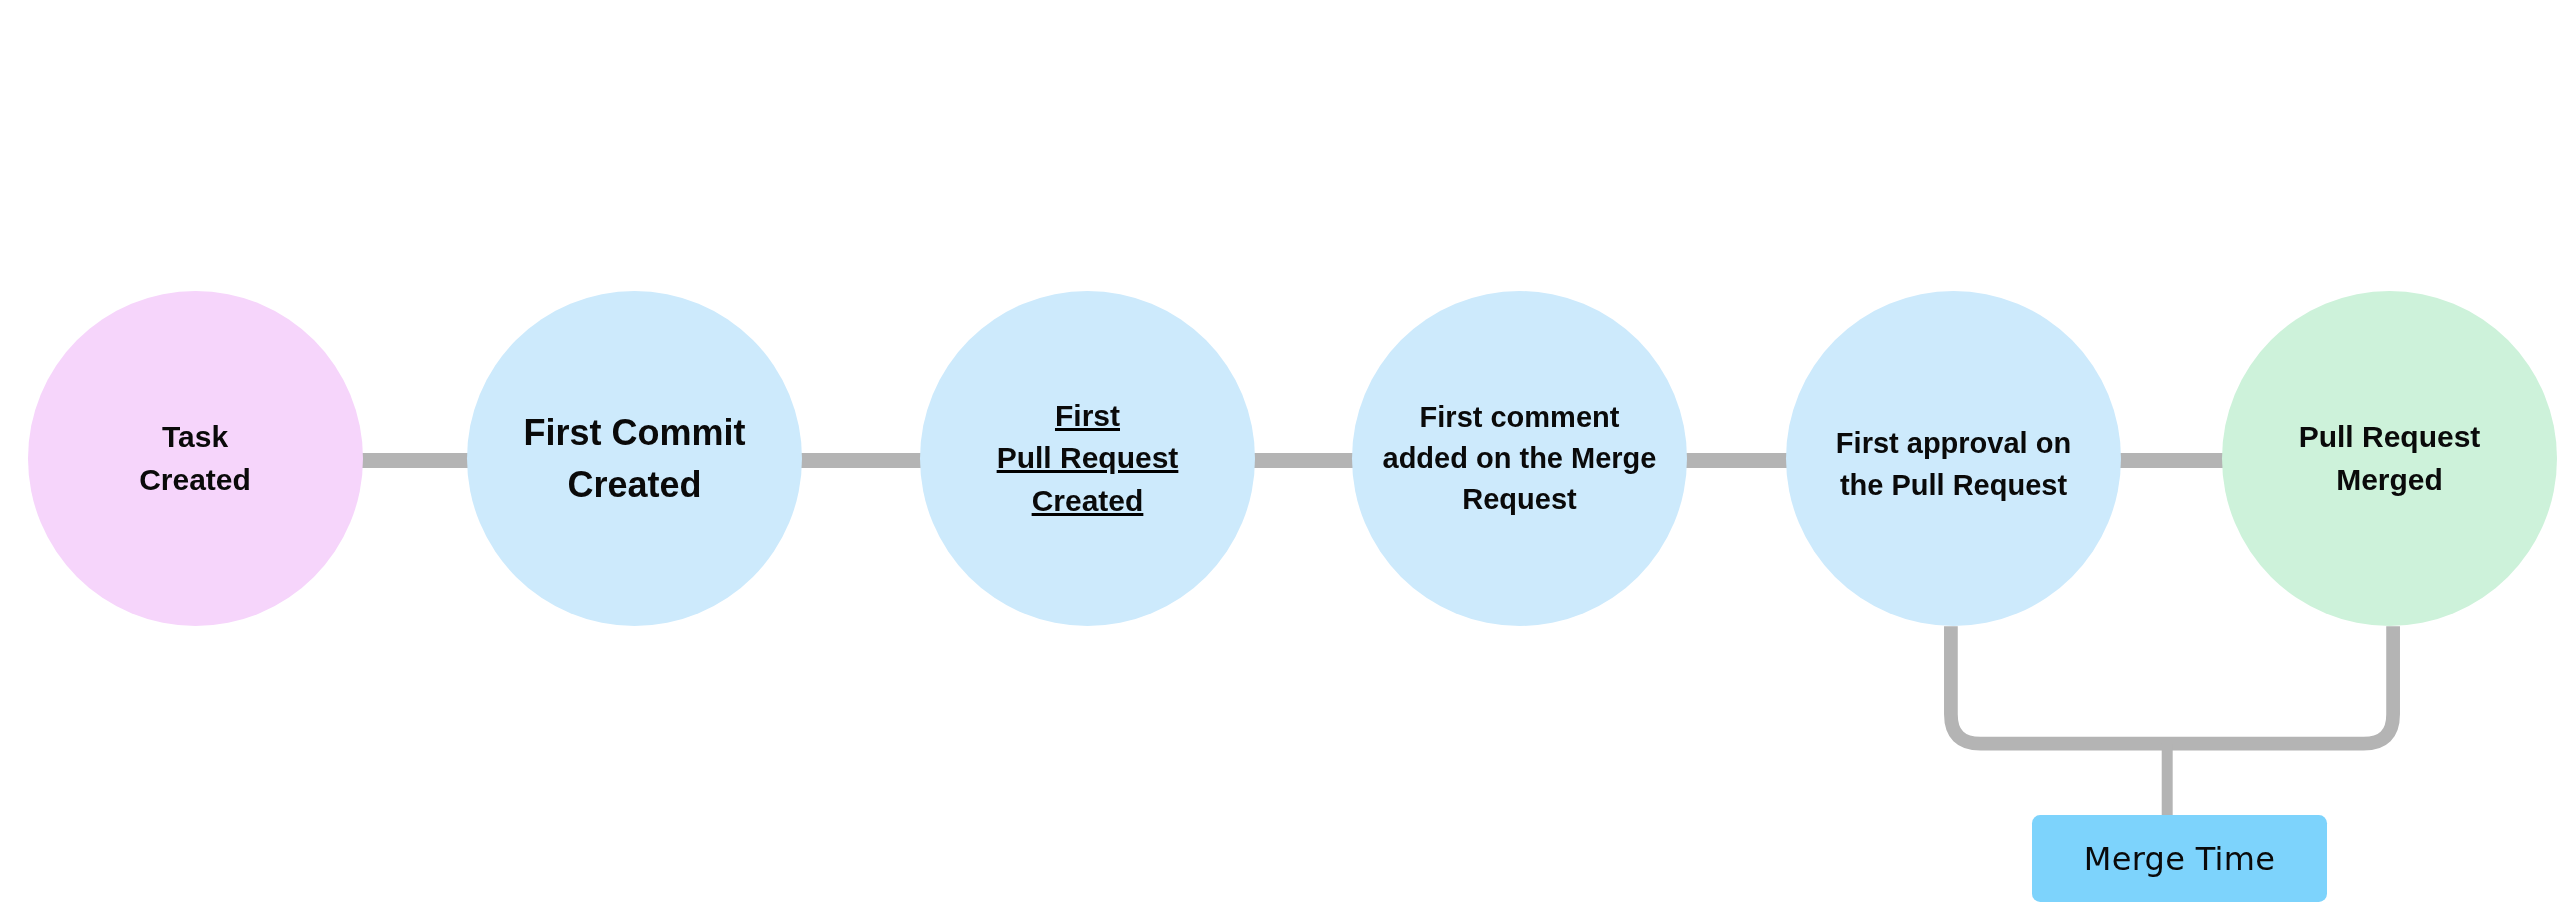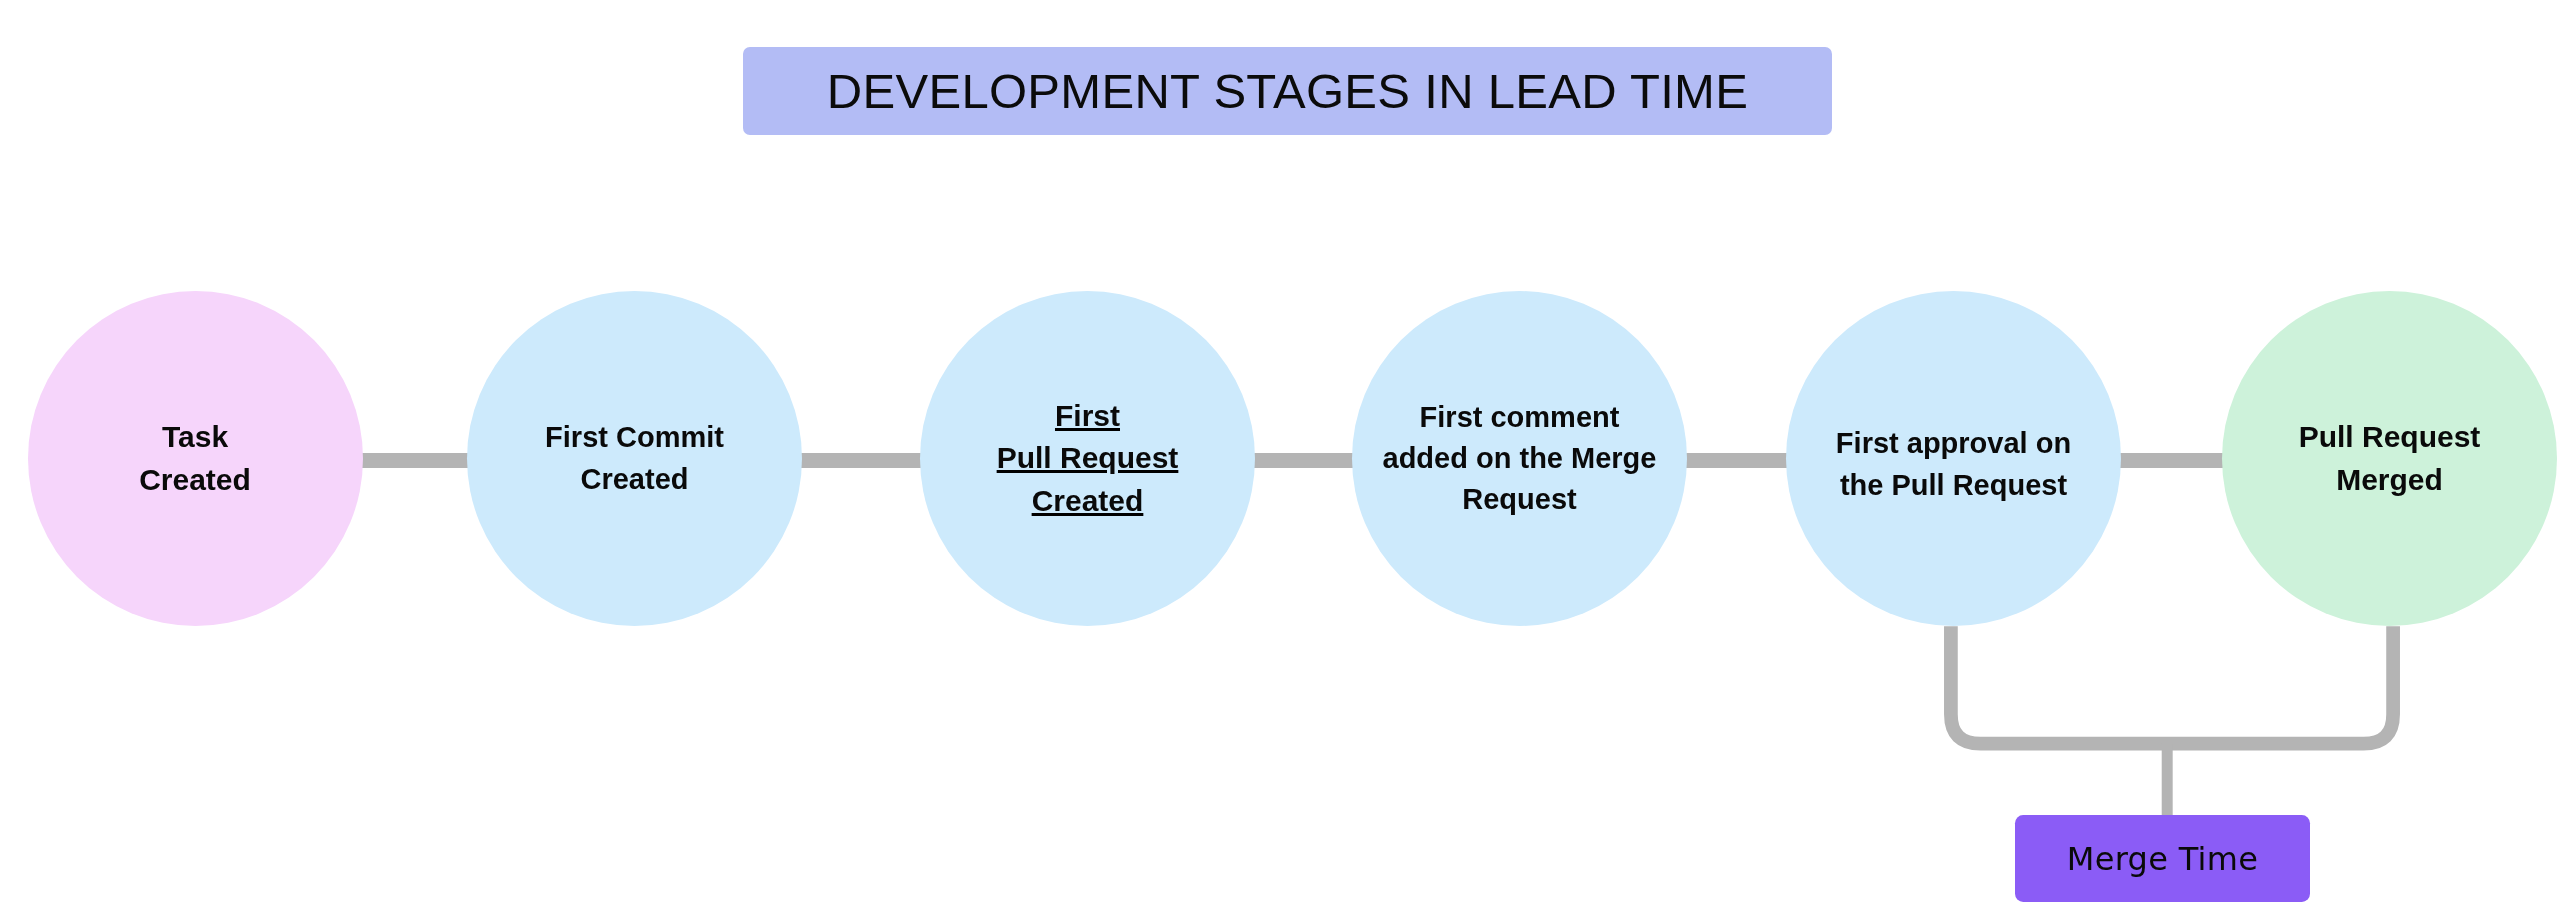--- a/index.html
+++ b/index.html
@@ -128,39 +128,36 @@
     color: #0a0a0a;
     white-space: nowrap;
     letter-spacing: 0.3px;
   }
 </style>
 </head>
 <body>
 
 <div id="canvas">
 
-  <div class="title-banner" style="background: rgb(179, 188, 245);">
-    <span class="title-text">DEVELOPMENT STAGES IN LEAD TIME</span>
-  </div>
 
   <div class="stage-row">
 
     <div class="connector conn-0" style="background: rgb(180, 180, 180);"></div>
     <div class="connector conn-1" style="background: rgb(180, 180, 180);"></div>
     <div class="connector conn-2" style="background: rgb(180, 180, 180);"></div>
     <div class="connector conn-3" style="background: rgb(180, 180, 180);"></div>
     <div class="connector conn-4" style="background: rgb(180, 180, 180);"></div>
 
     <div class="node node-0" style="background: rgb(246, 213, 251);">
       <span class="node-label fs-44" style="font-size: 30px;">Task
 Created</span>
     </div>
 
     <div class="node node-1" style="background: rgb(205, 234, 252);">
-      <span class="node-label fs-44" style="font-size: 29px;">First Commit
+      <span class="node-label fs-44" style="font-size: 36px;">First Commit
 Created</span>
     </div>
 
     <div class="node node-2" style="background: rgb(205, 234, 252);">
       <span class="node-label fs-44" style="font-size: 30px;">First
 Pull Request
 Created</span>
     </div>
 
     <div class="node node-3" style="background: rgb(205, 234, 252);">
@@ -179,19 +176,19 @@
 Merged</span>
     </div>
 
     <div class="bracket">
       <svg width="462" height="206" viewBox="0 0 672 300" fill="none" xmlns="http://www.w3.org/2000/svg">
         <path d="M 14 12 L 14 140 Q 14 183 57 183 L 615 183 Q 658 183 658 140 L 658 12" stroke="#b4b4b4" stroke-width="20" stroke-linecap="butt" stroke-linejoin="round" fill="none"></path>
         <path d="M 329 183 L 329 292" stroke="#b4b4b4" stroke-width="16" stroke-linecap="butt" fill="none"></path>
       </svg>
     </div>
 
-    <div class="merge-box" style="background: #8b5cf6;">
+    <div class="merge-box" style="background: #7dd3fc; margin-left: 17px;">
       <span class="merge-label">Merge Time</span>
     </div>
 
   </div>
 </div>
 
 
 </body></html>

